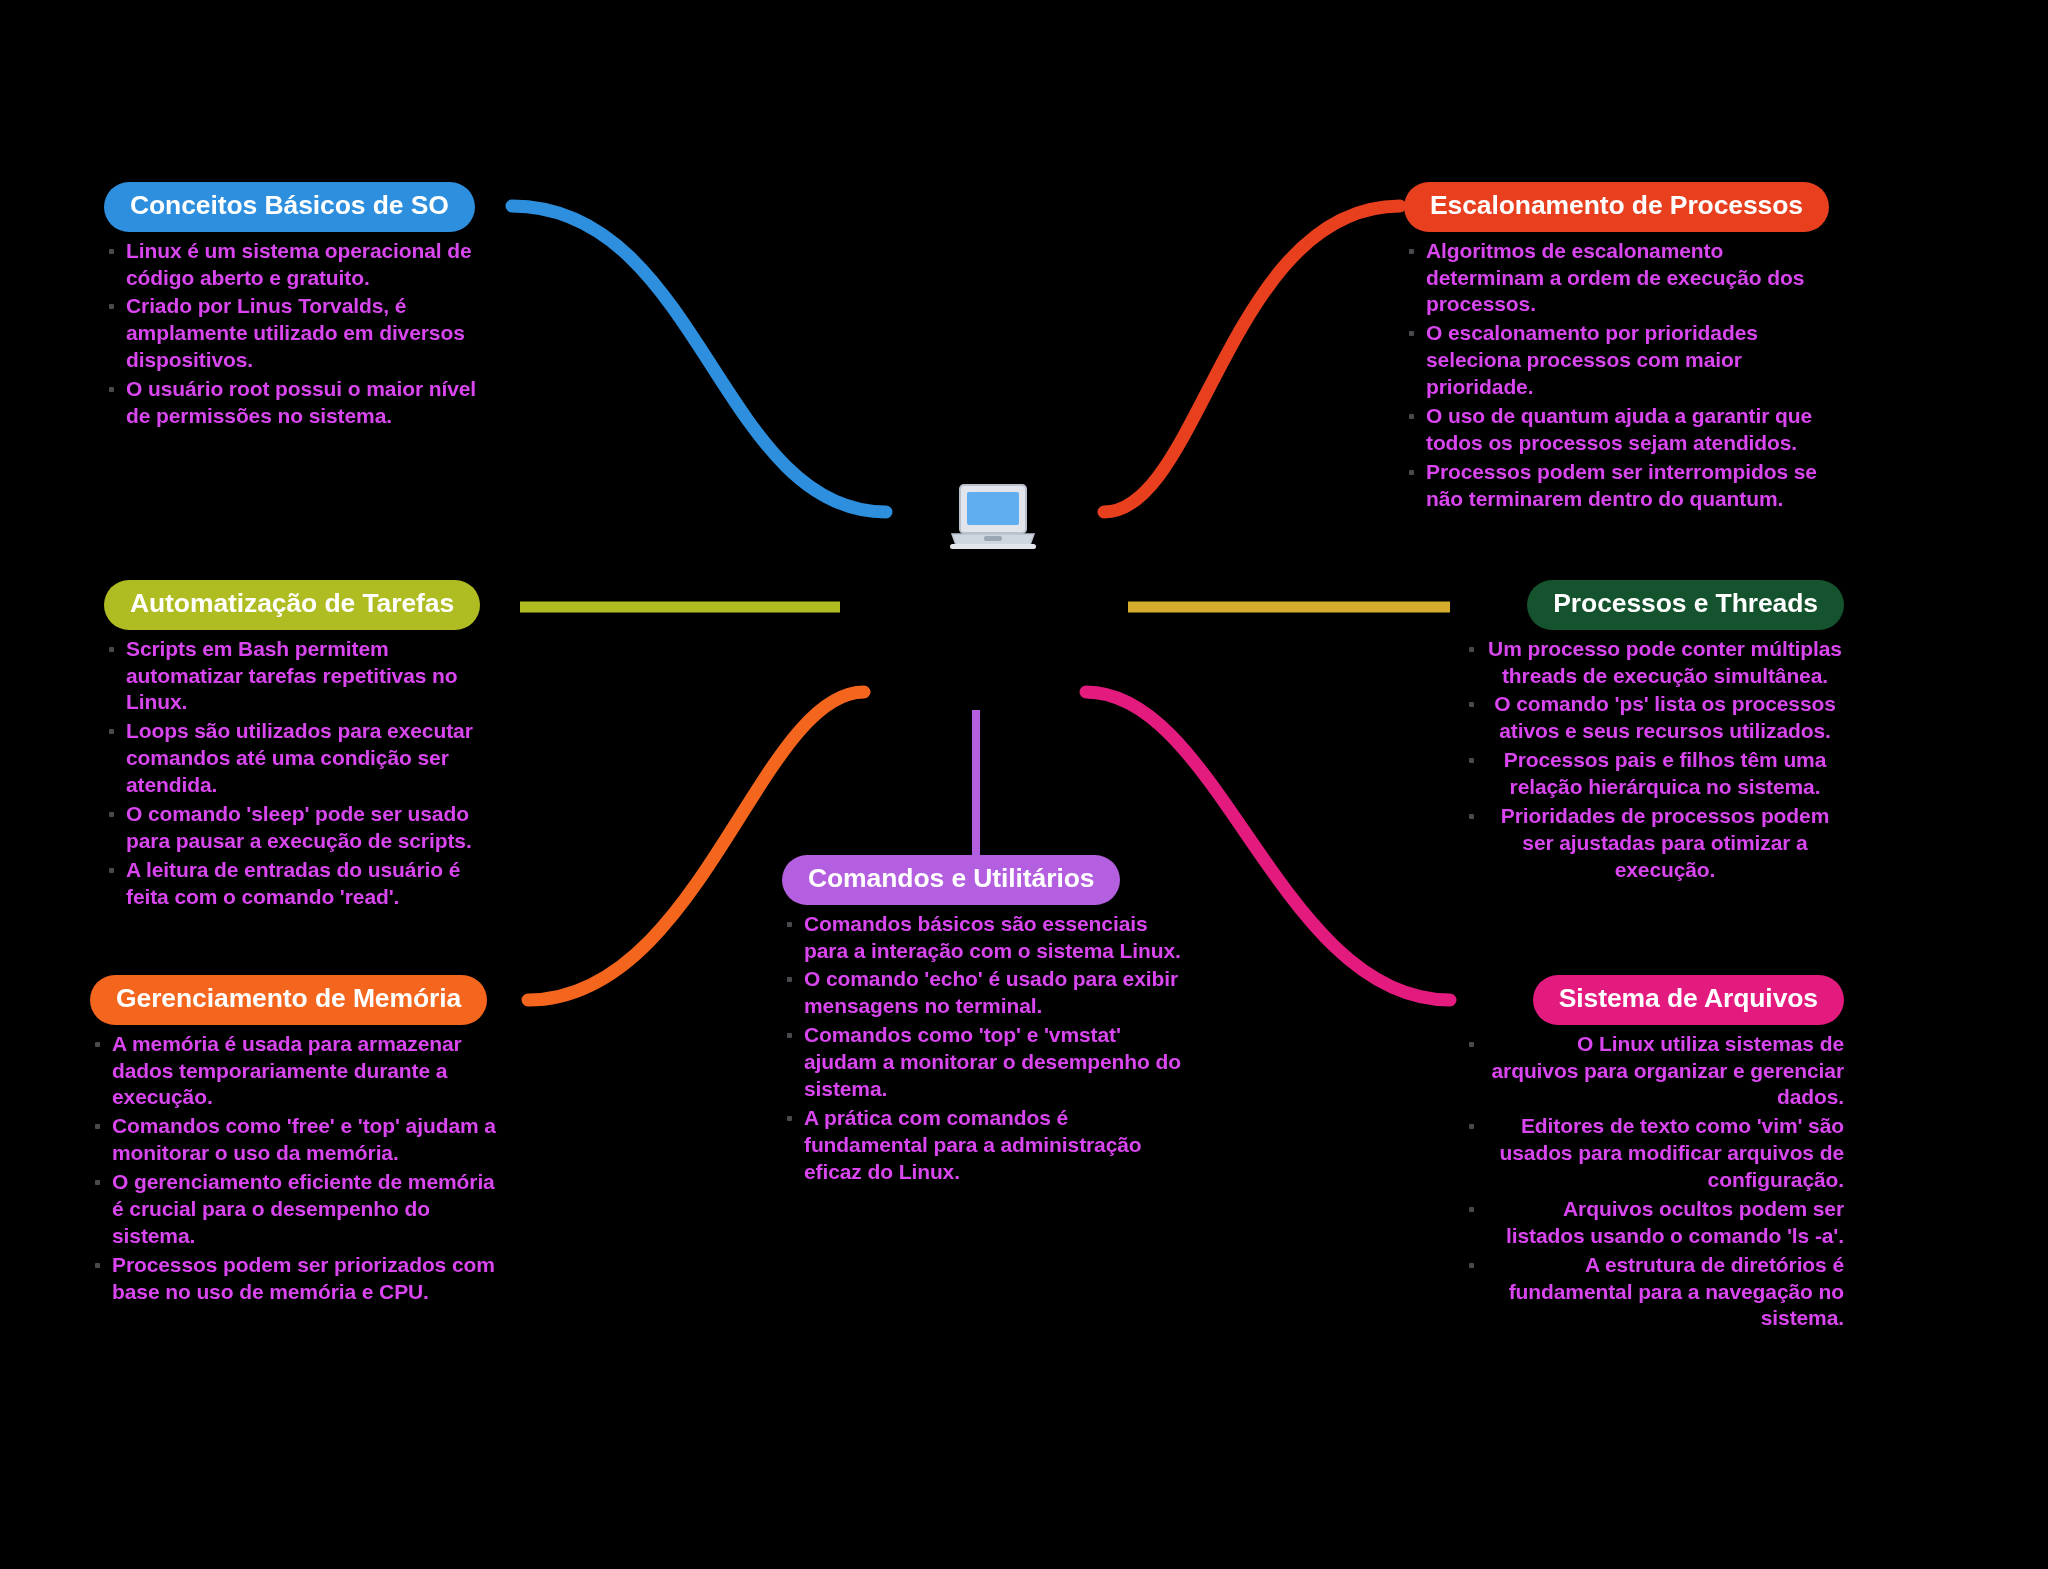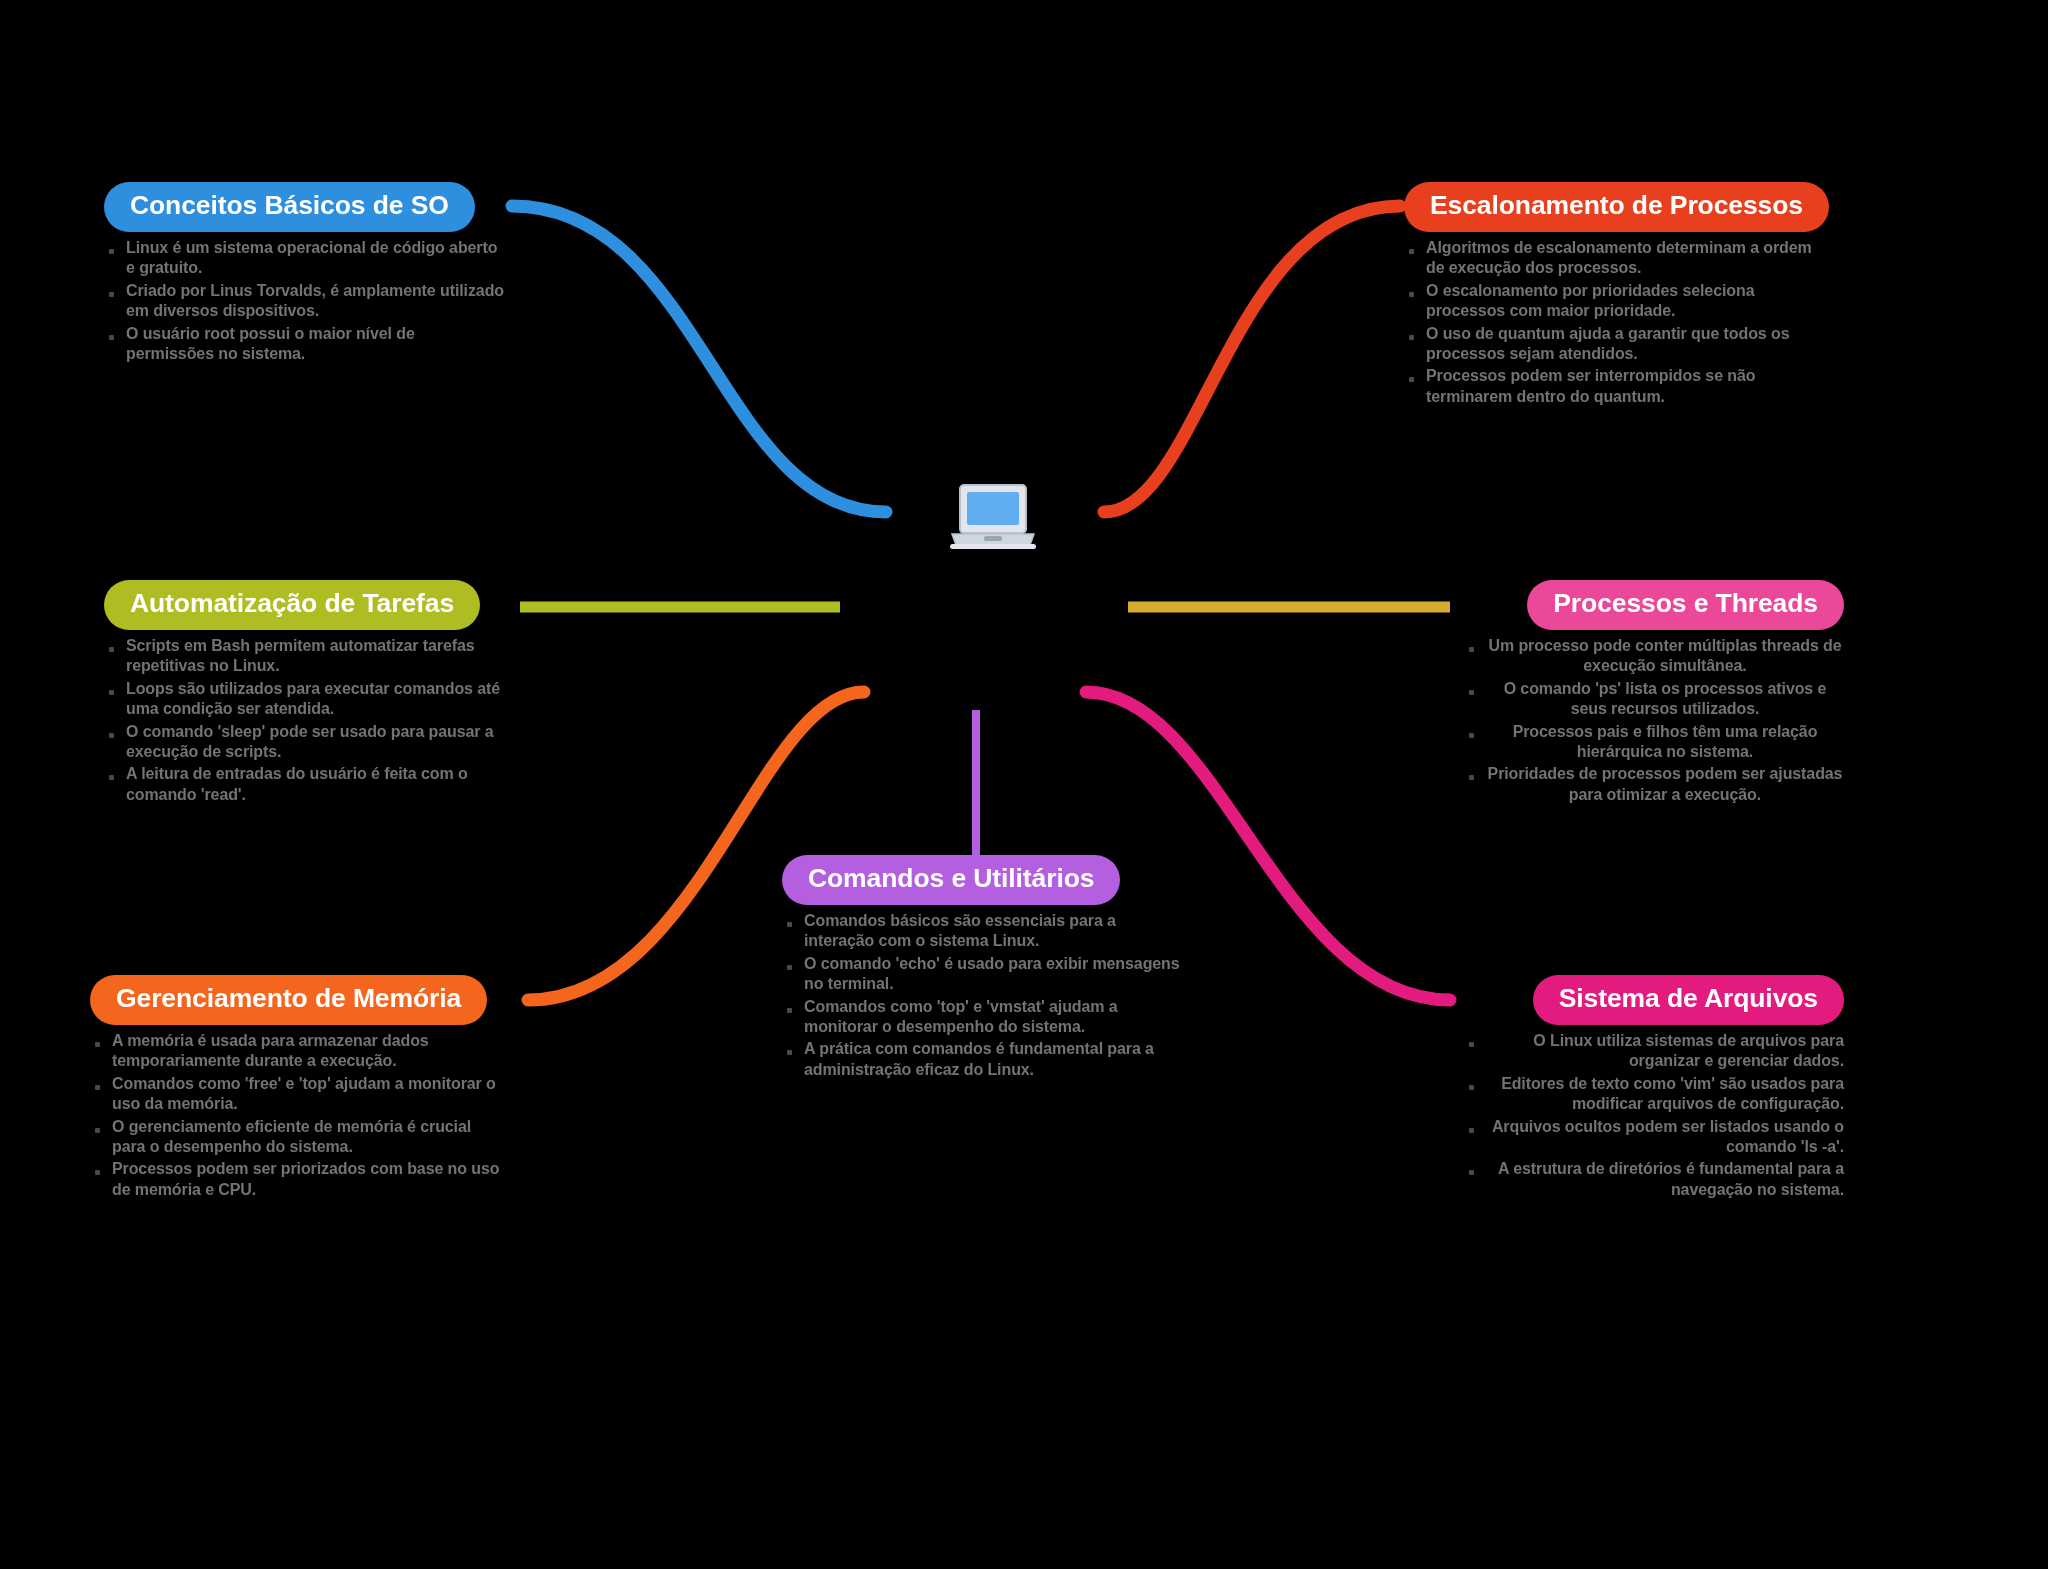--- a/index.html
+++ b/index.html
@@ -55,22 +55,22 @@
   .branch-bullets {
     list-style: none;
     margin: 6px 0 0 0;
     padding: 0;
   }
 
   .branch-bullets li {
     position: relative;
     padding-left: 22px;
     margin-bottom: 2px;
-    color: #737373;
-    font-size: 16px;
+    color: #d946ef;
+    font-size: 21px;
     font-weight: bold;
     line-height: 1.28;
     letter-spacing: -0.1px;
   }
 
   .branch-bullets li::before {
     content: "";
     position: absolute;
     left: 5px;
     top: 11px;
@@ -161,21 +161,21 @@
     <div class="branch-header" style="background: rgb(175, 188, 34);">Automatização de Tarefas</div>
     <ul class="branch-bullets">
         <li>Scripts em Bash permitem automatizar tarefas repetitivas no Linux.</li>
         <li>Loops são utilizados para executar comandos até uma condição ser atendida.</li>
         <li>O comando 'sleep' pode ser usado para pausar a execução de scripts.</li>
         <li>A leitura de entradas do usuário é feita com o comando 'read'.</li>
       </ul>
   </div>
 
   <div class="branch right" id="branch-processos" style="text-align: right;">
-    <div class="branch-header" style="background: #ec4899; text-align: right;">Processos e Threads</div>
+    <div class="branch-header" style="background: #14532d; text-align: right;">Processos e Threads</div>
     <ul class="branch-bullets" style="text-align: center;">
         <li>Um processo pode conter múltiplas threads de execução simultânea.</li>
         <li>O comando 'ps' lista os processos ativos e seus recursos utilizados.</li>
         <li>Processos pais e filhos têm uma relação hierárquica no sistema.</li>
         <li>Prioridades de processos podem ser ajustadas para otimizar a execução.</li>
       </ul>
   </div>
 
   <div class="branch left" id="branch-memoria">
     <div class="branch-header" style="background: rgb(244, 102, 30);">Gerenciamento de Memória</div>

